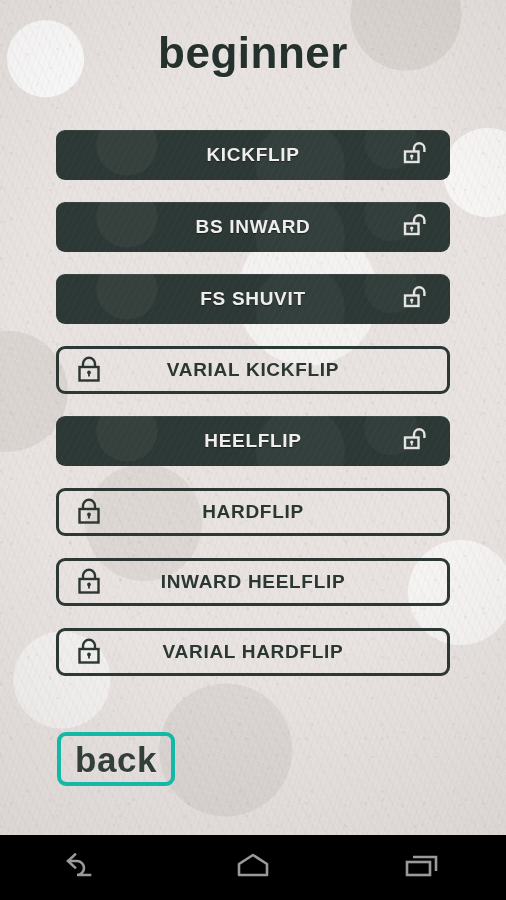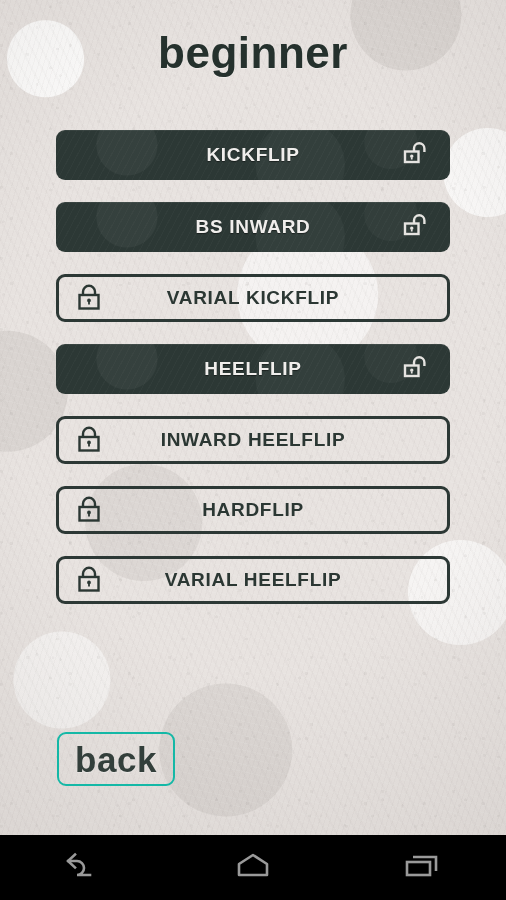--- a/index.html
+++ b/index.html
@@ -146,21 +146,21 @@
   .lock-slot.left  { left: 4px; }
 
   
   #back-btn {
     position: absolute;
     left: 57px;
     top: 732px;
     box-sizing: border-box;
     width: 118px;
     height: 54px;
-    border: 2px solid #14b8a6;
+    border: 4px solid #14b8a6;
     border-radius: 9px;
     display: flex;
     align-items: center;
     justify-content: center;
     background: transparent;
   }
   #back-btn .blabel {
     font-size: 35px;
     font-weight: bold;
     color: #333f3b;
@@ -215,20 +215,30 @@
         <div class="row unlocked">
           <div class="label">BS INWARD</div>
           <div class="lock-slot right">
             <svg width="30" height="28" viewBox="0 0 30 28">
               <path d="M13 11 L13 7.5 A5.2 5.2 0 0 1 23.4 7.5 L23.4 11" fill="none" stroke="#e6e4e1" stroke-width="2.4" stroke-linecap="butt"></path>
               <rect x="4" y="10.5" width="13.5" height="10.5" fill="none" stroke="#e6e4e1" stroke-width="2.4"></rect>
               <path d="M10.75 13.6 a1.7 1.7 0 0 1 0 3.4 a1.7 1.7 0 0 1 0 -3.4 Z M9.9 16 L11.6 16 L11.6 18.6 L9.9 18.6 Z" fill="#e6e4e1"></path>
             </svg>
           </div>
         </div>
+        <div class="row unlocked">
+          <div class="label">FS SHUVIT</div>
+          <div class="lock-slot right">
+            <svg width="30" height="28" viewBox="0 0 30 28">
+              <path d="M13 11 L13 7.5 A5.2 5.2 0 0 1 23.4 7.5 L23.4 11" fill="none" stroke="#e6e4e1" stroke-width="2.4" stroke-linecap="butt"></path>
+              <rect x="4" y="10.5" width="13.5" height="10.5" fill="none" stroke="#e6e4e1" stroke-width="2.4"></rect>
+              <path d="M10.75 13.6 a1.7 1.7 0 0 1 0 3.4 a1.7 1.7 0 0 1 0 -3.4 Z M9.9 16 L11.6 16 L11.6 18.6 L9.9 18.6 Z" fill="#e6e4e1"></path>
+            </svg>
+          </div>
+        </div>
         <div class="row locked">
           <div class="lock-slot left">
             <svg width="30" height="30" viewBox="0 0 30 30">
               <path d="M9 12.5 L9 8.8 A6 6 0 0 1 21 8.8 L21 12.5" fill="none" stroke="#2b3733" stroke-width="2.4"></path>
               <rect x="5.5" y="12" width="19" height="13.5" fill="none" stroke="#2b3733" stroke-width="2.4"></rect>
               <path d="M15 15.6 a1.9 1.9 0 0 1 0 3.8 a1.9 1.9 0 0 1 0 -3.8 Z M14.1 18.4 L15.9 18.4 L15.9 21.6 L14.1 21.6 Z" fill="#2b3733"></path>
             </svg>
           </div>
           <div class="label">VARIAL KICKFLIP</div>
         </div>
@@ -243,41 +253,41 @@
           </div>
         </div>
         <div class="row locked">
           <div class="lock-slot left">
             <svg width="30" height="30" viewBox="0 0 30 30">
               <path d="M9 12.5 L9 8.8 A6 6 0 0 1 21 8.8 L21 12.5" fill="none" stroke="#2b3733" stroke-width="2.4"></path>
               <rect x="5.5" y="12" width="19" height="13.5" fill="none" stroke="#2b3733" stroke-width="2.4"></rect>
               <path d="M15 15.6 a1.9 1.9 0 0 1 0 3.8 a1.9 1.9 0 0 1 0 -3.8 Z M14.1 18.4 L15.9 18.4 L15.9 21.6 L14.1 21.6 Z" fill="#2b3733"></path>
             </svg>
           </div>
-          <div class="label">INWARD HEELFLIP</div>
+          <div class="label">HARDFLIP</div>
         </div>
         <div class="row locked">
           <div class="lock-slot left">
             <svg width="30" height="30" viewBox="0 0 30 30">
               <path d="M9 12.5 L9 8.8 A6 6 0 0 1 21 8.8 L21 12.5" fill="none" stroke="#2b3733" stroke-width="2.4"></path>
               <rect x="5.5" y="12" width="19" height="13.5" fill="none" stroke="#2b3733" stroke-width="2.4"></rect>
               <path d="M15 15.6 a1.9 1.9 0 0 1 0 3.8 a1.9 1.9 0 0 1 0 -3.8 Z M14.1 18.4 L15.9 18.4 L15.9 21.6 L14.1 21.6 Z" fill="#2b3733"></path>
             </svg>
           </div>
-          <div class="label">HARDFLIP</div>
+          <div class="label">INWARD HEELFLIP</div>
         </div>
         <div class="row locked">
           <div class="lock-slot left">
             <svg width="30" height="30" viewBox="0 0 30 30">
               <path d="M9 12.5 L9 8.8 A6 6 0 0 1 21 8.8 L21 12.5" fill="none" stroke="#2b3733" stroke-width="2.4"></path>
               <rect x="5.5" y="12" width="19" height="13.5" fill="none" stroke="#2b3733" stroke-width="2.4"></rect>
               <path d="M15 15.6 a1.9 1.9 0 0 1 0 3.8 a1.9 1.9 0 0 1 0 -3.8 Z M14.1 18.4 L15.9 18.4 L15.9 21.6 L14.1 21.6 Z" fill="#2b3733"></path>
             </svg>
           </div>
-          <div class="label">VARIAL HEELFLIP</div>
+          <div class="label">VARIAL HARDFLIP</div>
         </div>
       </div>
 
     <div id="back-btn">
       <span class="blabel">back</span>
     </div>
   </div>
 
   <div id="navbar">
     <div class="nav-btn">

